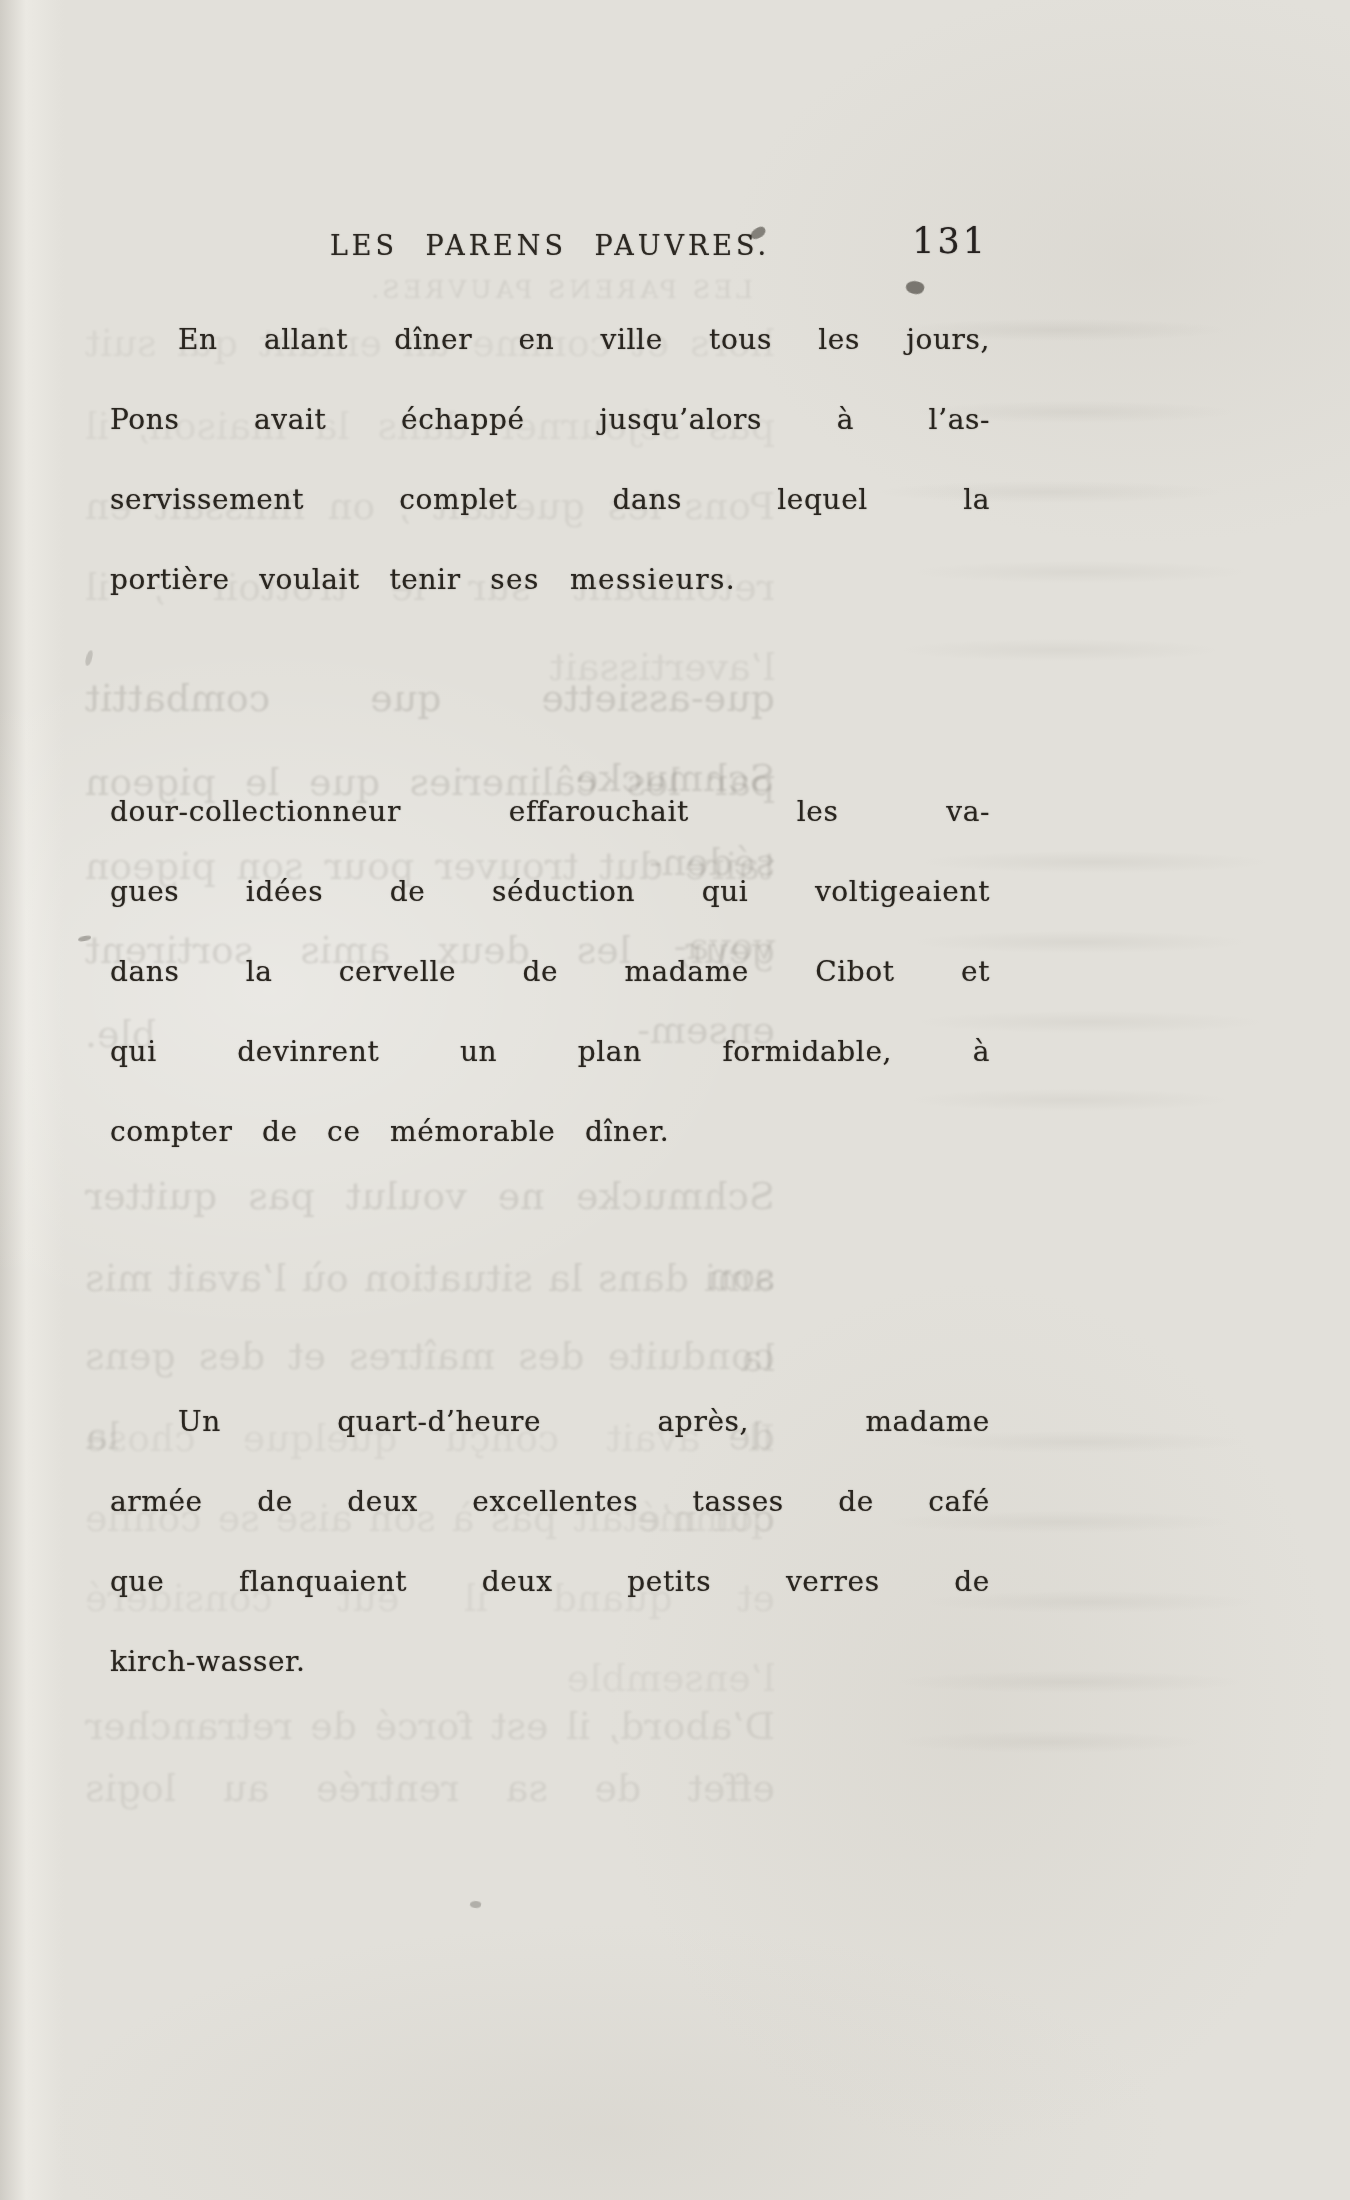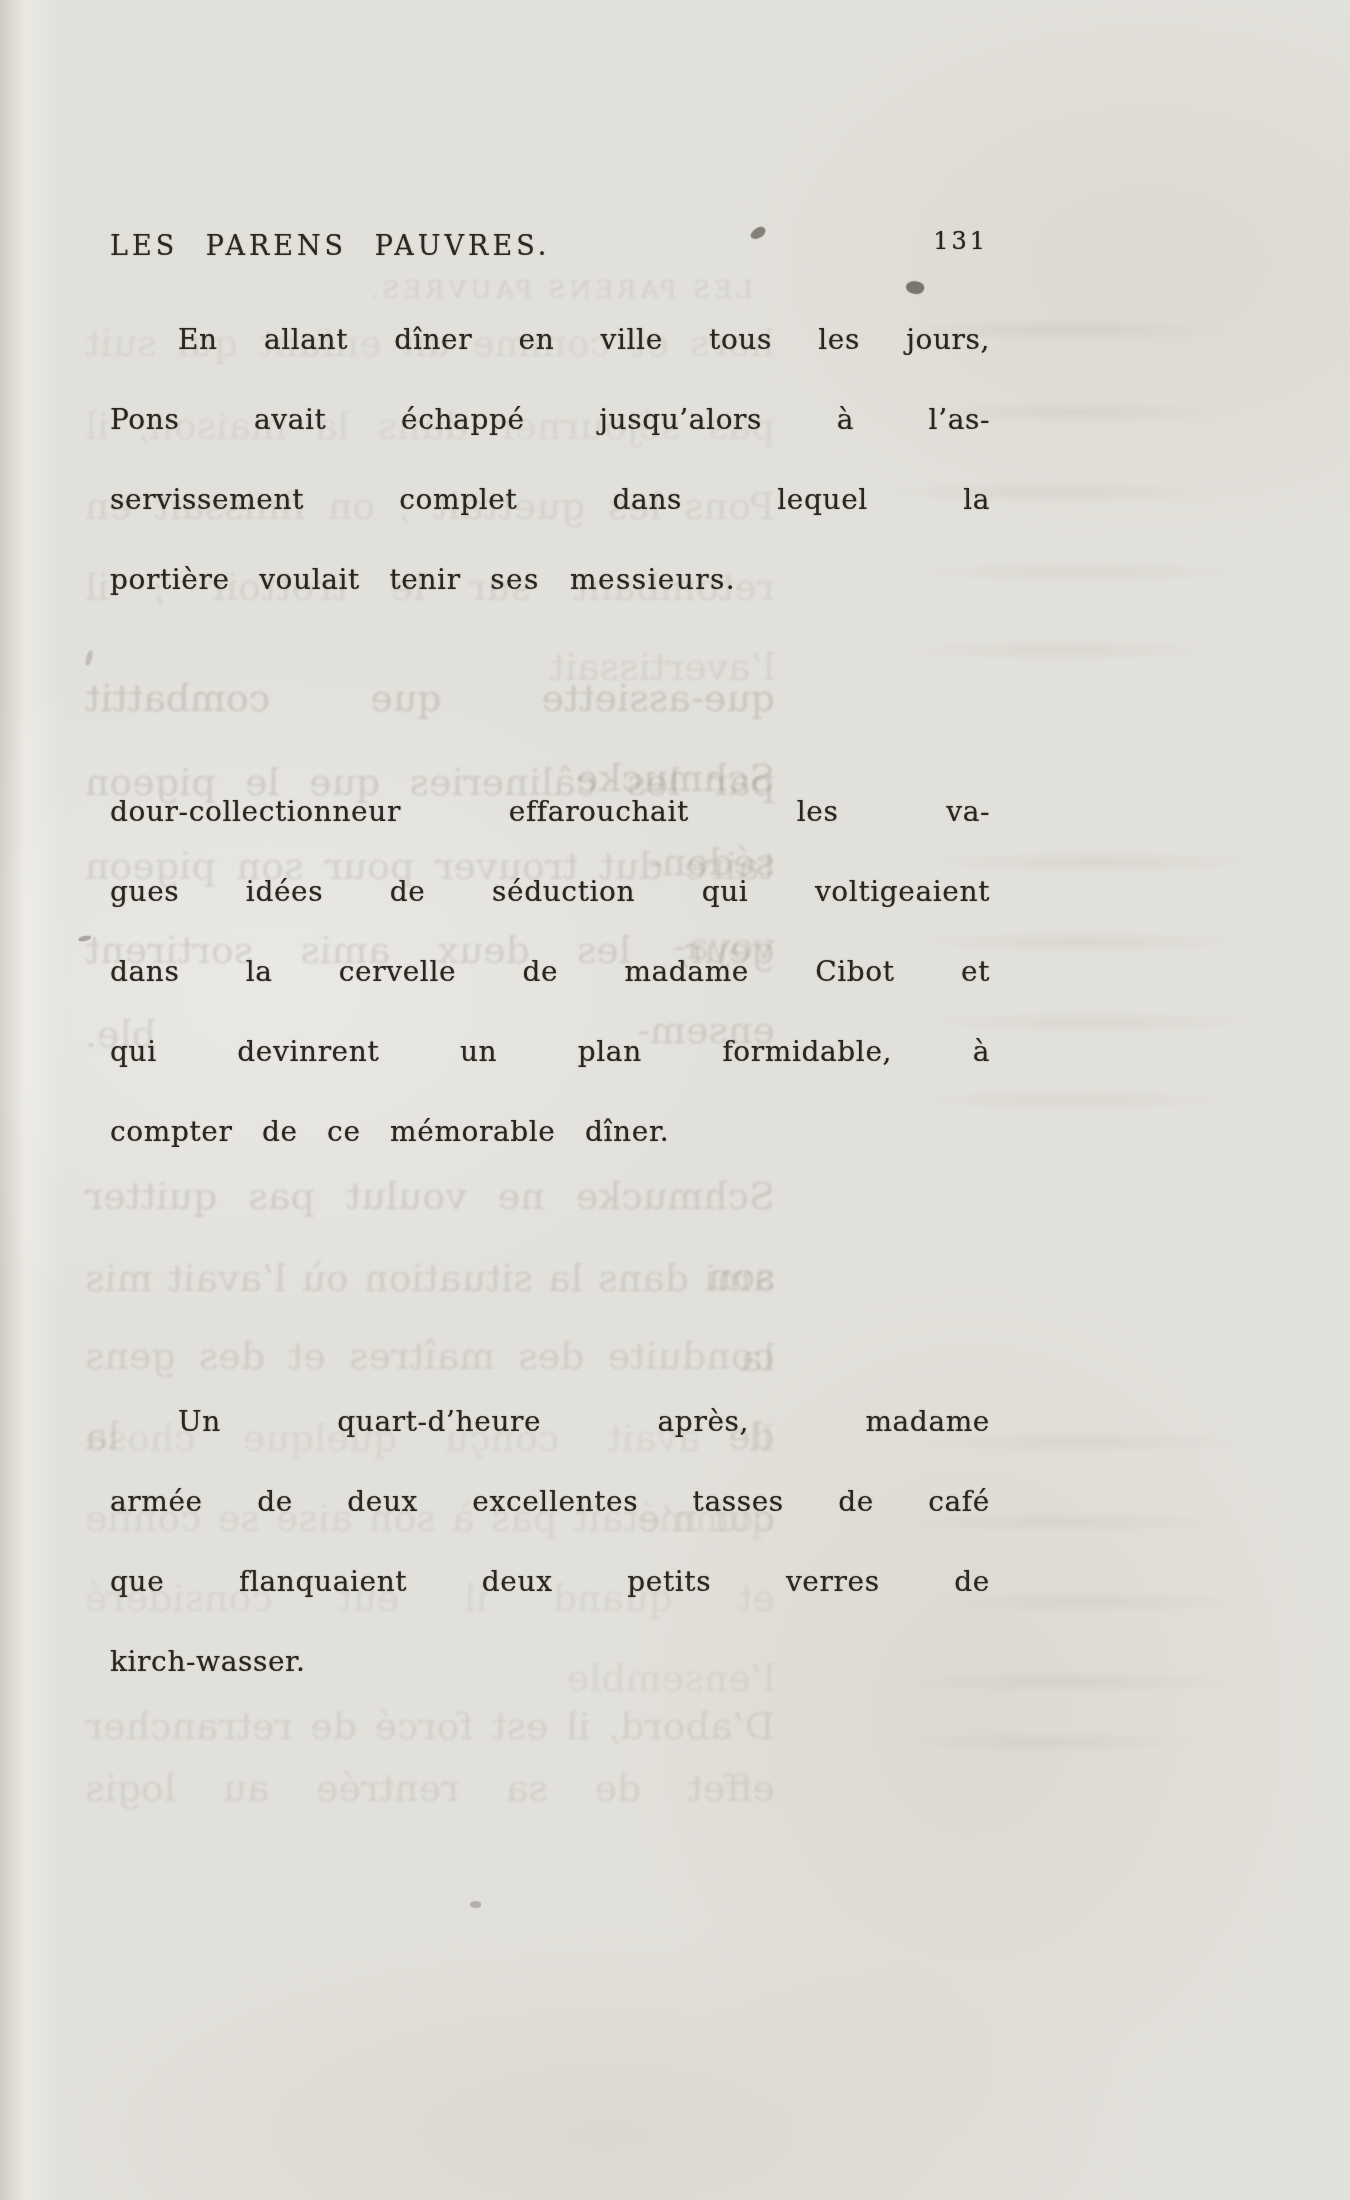--- a/index.html
+++ b/index.html
@@ -32,28 +32,28 @@
       linear-gradient(270deg, #d8d5ce 0px, rgba(216,213,206,0) 46px),
       linear-gradient(0deg, #d9d6cf 0px, rgba(217,214,207,0) 56px);
     font-family:"DejaVu Serif","Liberation Serif",serif;
     color:#29251f;
   }
   .header{
     position:absolute;top:226px;left:110px;width:880px;height:44px;
     line-height:40px;
   }
   .header .title{
-    display:block;text-align:left;
+    display:block;text-align:center;
     font-size:27px;letter-spacing:4px;word-spacing:15px;
     color:#2c2822;
     text-shadow:0 0 1.2px rgba(44,40,34,.55);
   }
   .header .pagenum{
     position:absolute;right:2px;top:-5px;
-    font-size:24px;letter-spacing:3px;color:#262220;
+    font-size:35px;letter-spacing:3px;color:#262220;
     text-shadow:0 0 1.3px rgba(38,34,32,.6);
   }
   .para{position:absolute;left:110px;width:880px;}
   .tline{
     height:80px;line-height:80px;
     font-size:28px;letter-spacing:0.6px;
     text-align:justify;text-align-last:justify;
     text-shadow:0 0 1.3px rgba(41,37,31,.55);
     white-space:normal;
   }

